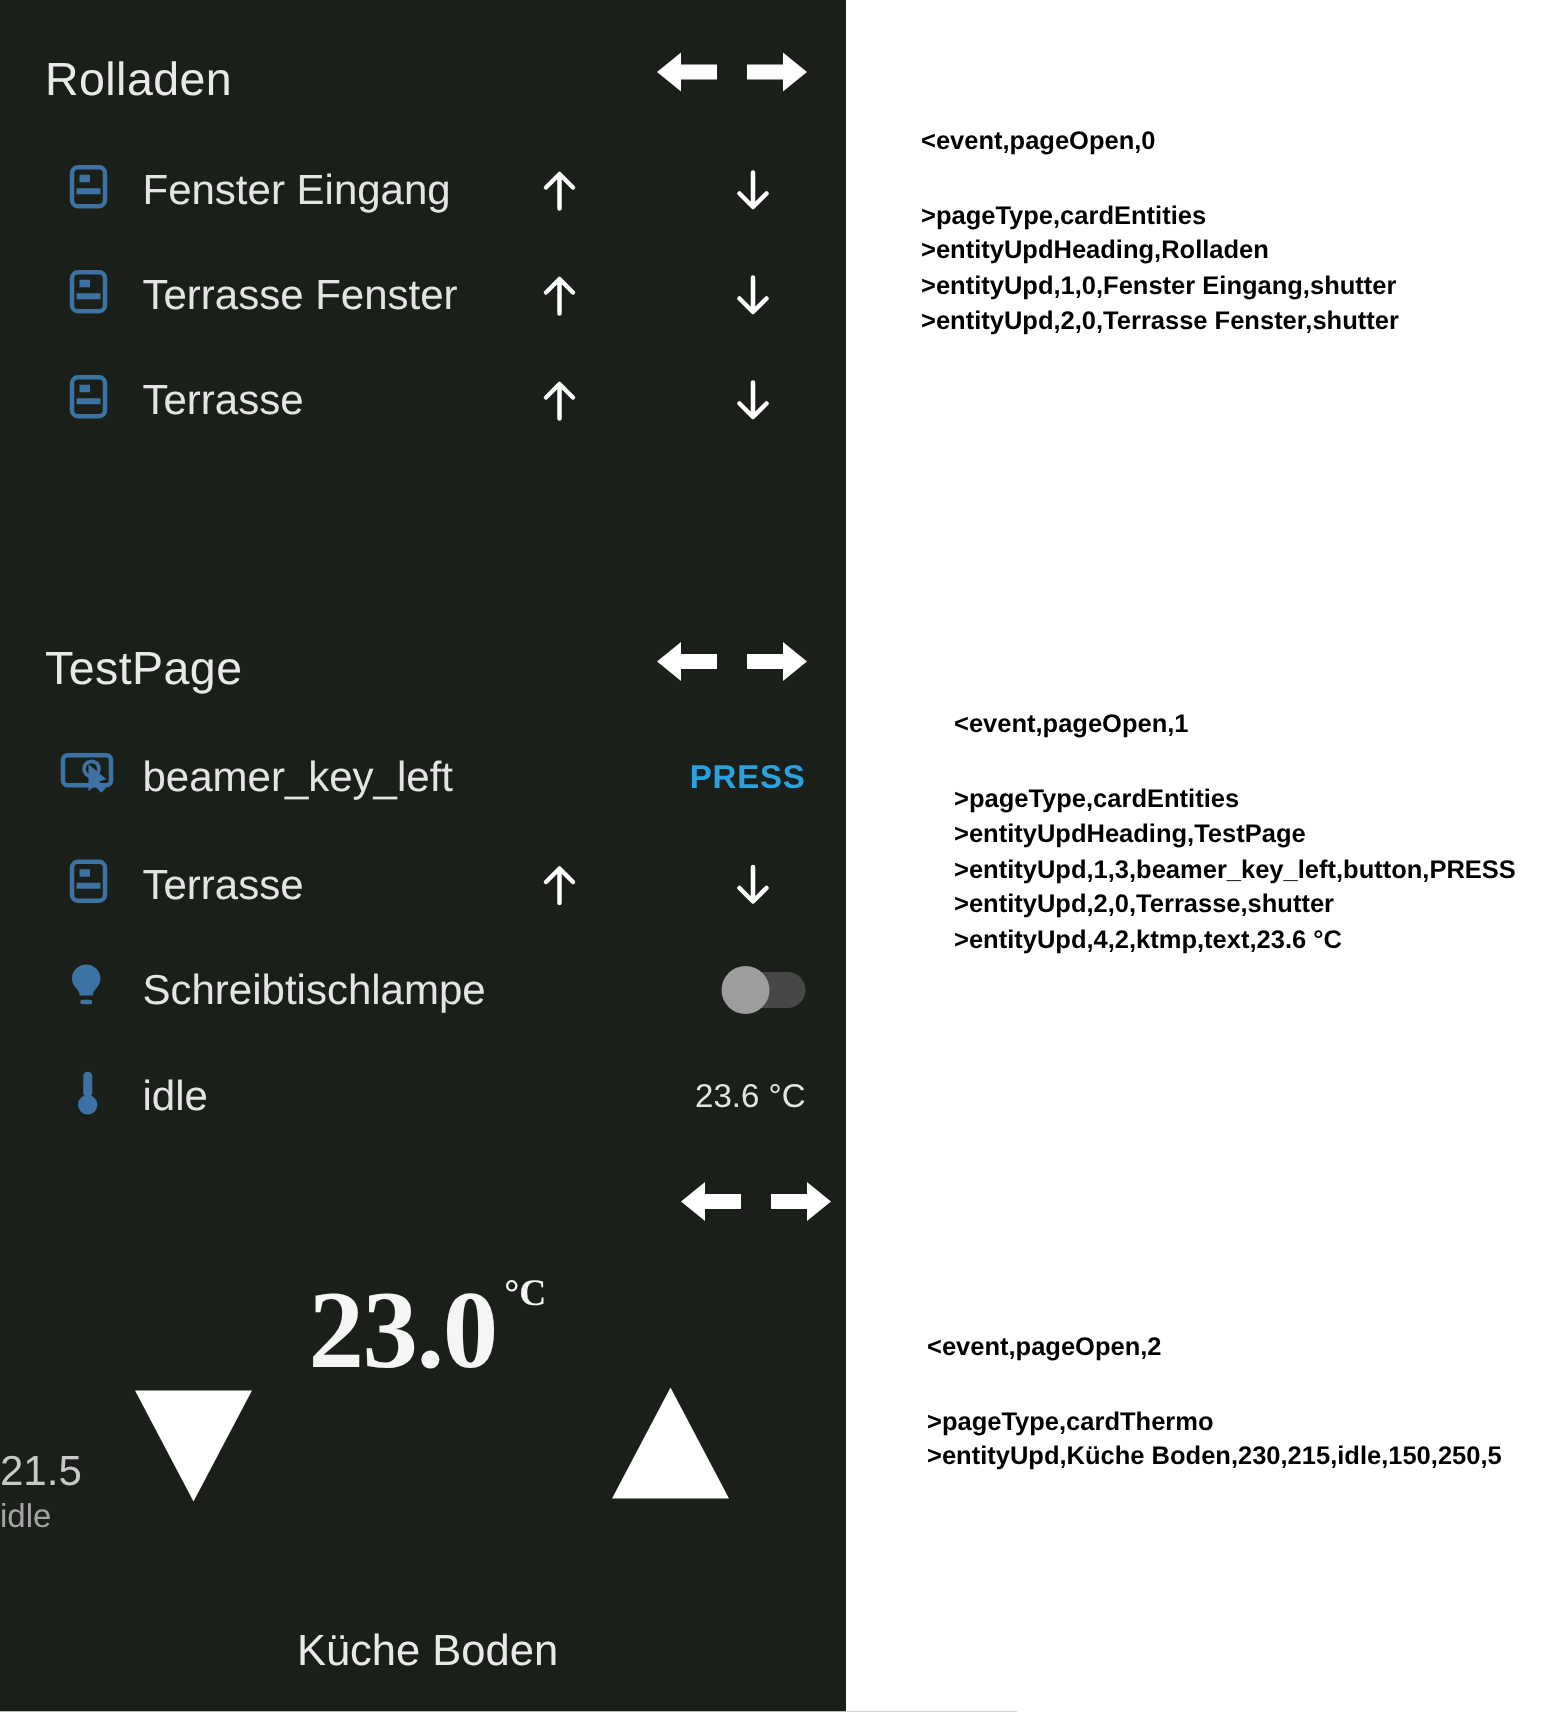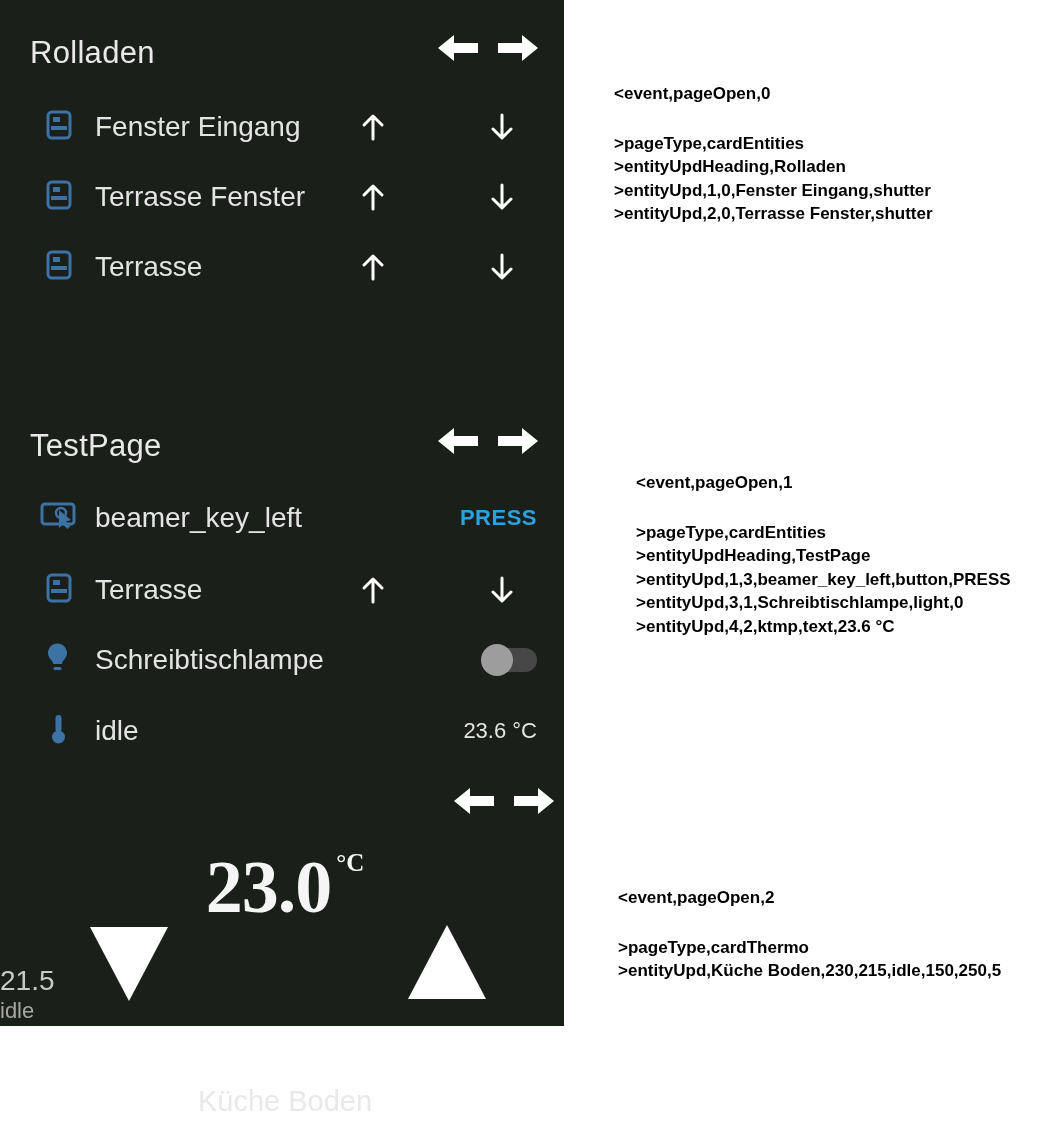--- a/index.html
+++ b/index.html
@@ -1,20 +1,20 @@
 <!DOCTYPE html>
 <html><head>
 <meta charset="utf-8">
 <style>
   * { margin:0; padding:0; box-sizing:border-box; }
   html,body { width:1045px; height:1141px; background:#ffffff; font-family:"Liberation Sans",sans-serif; }
   #stage { position:relative; width:1045px; height:1141px; overflow:hidden; background:#ffffff; }
 
   
-  .panel { position:absolute; left:0; top:0; width:564px; height:1026px; background:#1b1f1a; }
+  .panel { position:absolute; left:0; top:0; width:564px; height:1141px; background:#1b1f1a; }
 
   .card-title { position:absolute; left:30px; color:#e9e9e9; font-size:31px; font-weight:400; letter-spacing:.3px; line-height:34px; }
   .nav-arrow { position:absolute; width:44px; height:30px; cursor:pointer; }
 
   .row { position:absolute; left:0; width:564px; height:62px; }
   .row .icon { position:absolute; left:46px; top:50%; transform:translateY(-50%); }
   .row .icon.wide { left:40px; }
   .row .label { position:absolute; left:95px; top:50%; transform:translateY(-50%); color:#e4e4e4; font-size:28px; white-space:nowrap; }
 
   .ctl { position:absolute; top:50%; transform:translate(-50%,-50%); cursor:pointer; line-height:0; }
@@ -226,21 +226,21 @@
     <div>&gt;entityUpd,1,0,Fenster Eingang,shutter</div>
     <div>&gt;entityUpd,2,0,Terrasse Fenster,shutter</div>
   </div>
 
   <div class="proto" style="left:636px; top:471px">
     <div>&lt;event,pageOpen,1</div>
     <div class="gap"></div>
     <div>&gt;pageType,cardEntities</div>
     <div>&gt;entityUpdHeading,TestPage</div>
     <div>&gt;entityUpd,1,3,beamer_key_left,button,PRESS</div>
-    <div>&gt;entityUpd,3,1,Schreibtischlampe,light,0</div>
+    <div>&gt;entityUpd,2,0,Terrasse,shutter</div>
     <div>&gt;entityUpd,4,2,ktmp,text,23.6 °C</div>
   </div>
 
   <div class="proto" style="left:618px; top:886px">
     <div>&lt;event,pageOpen,2</div>
     <div class="gap"></div>
     <div>&gt;pageType,cardThermo</div>
     <div>&gt;entityUpd,Küche Boden,230,215,idle,150,250,5</div>
   </div>
 

